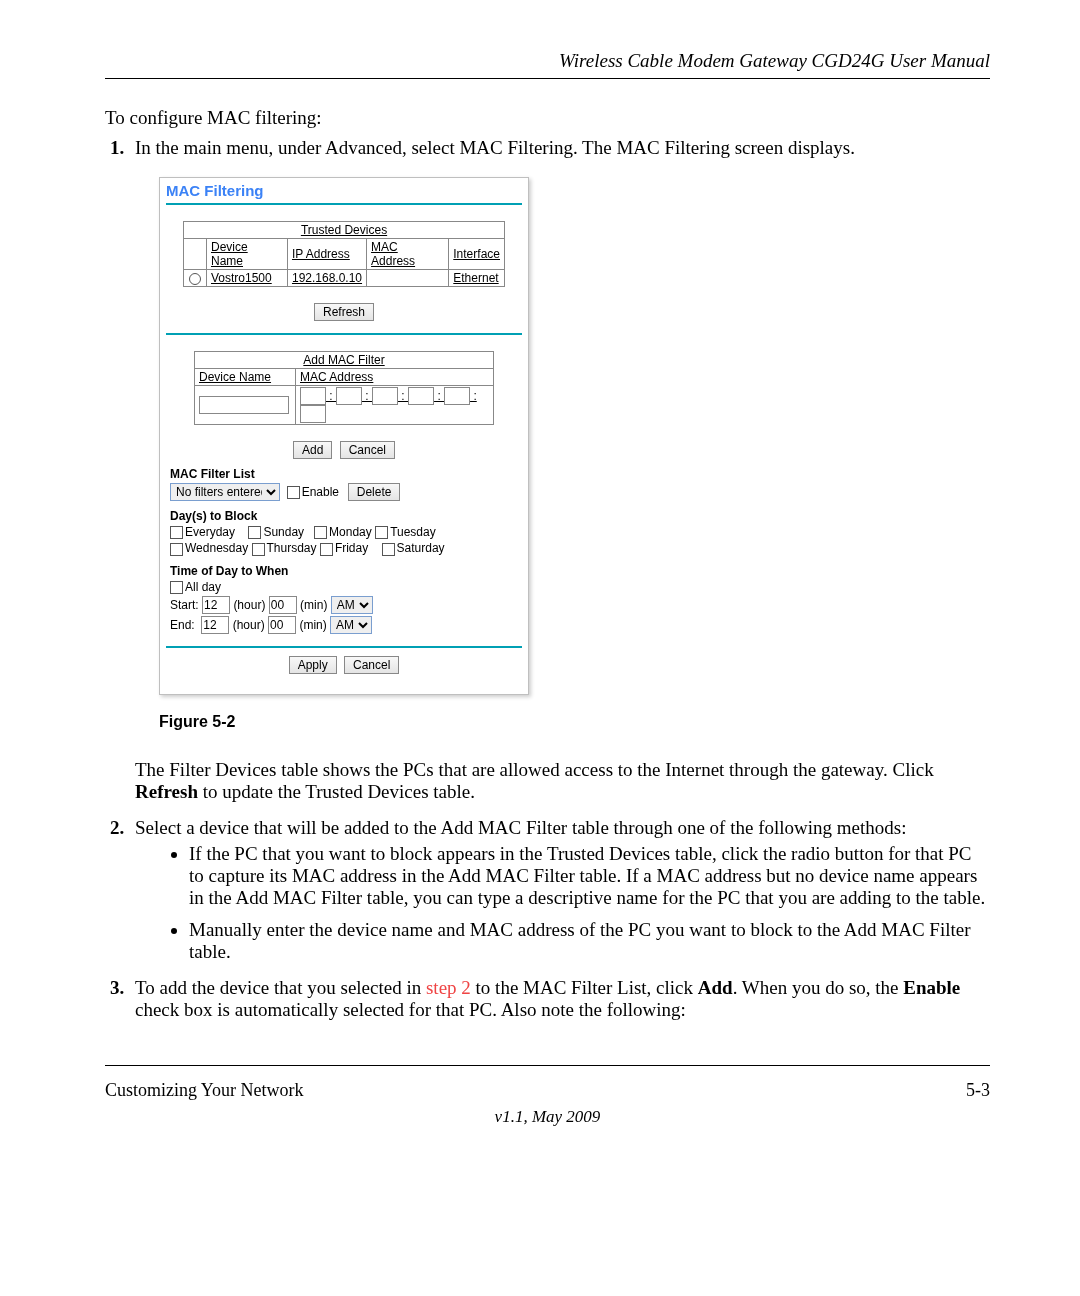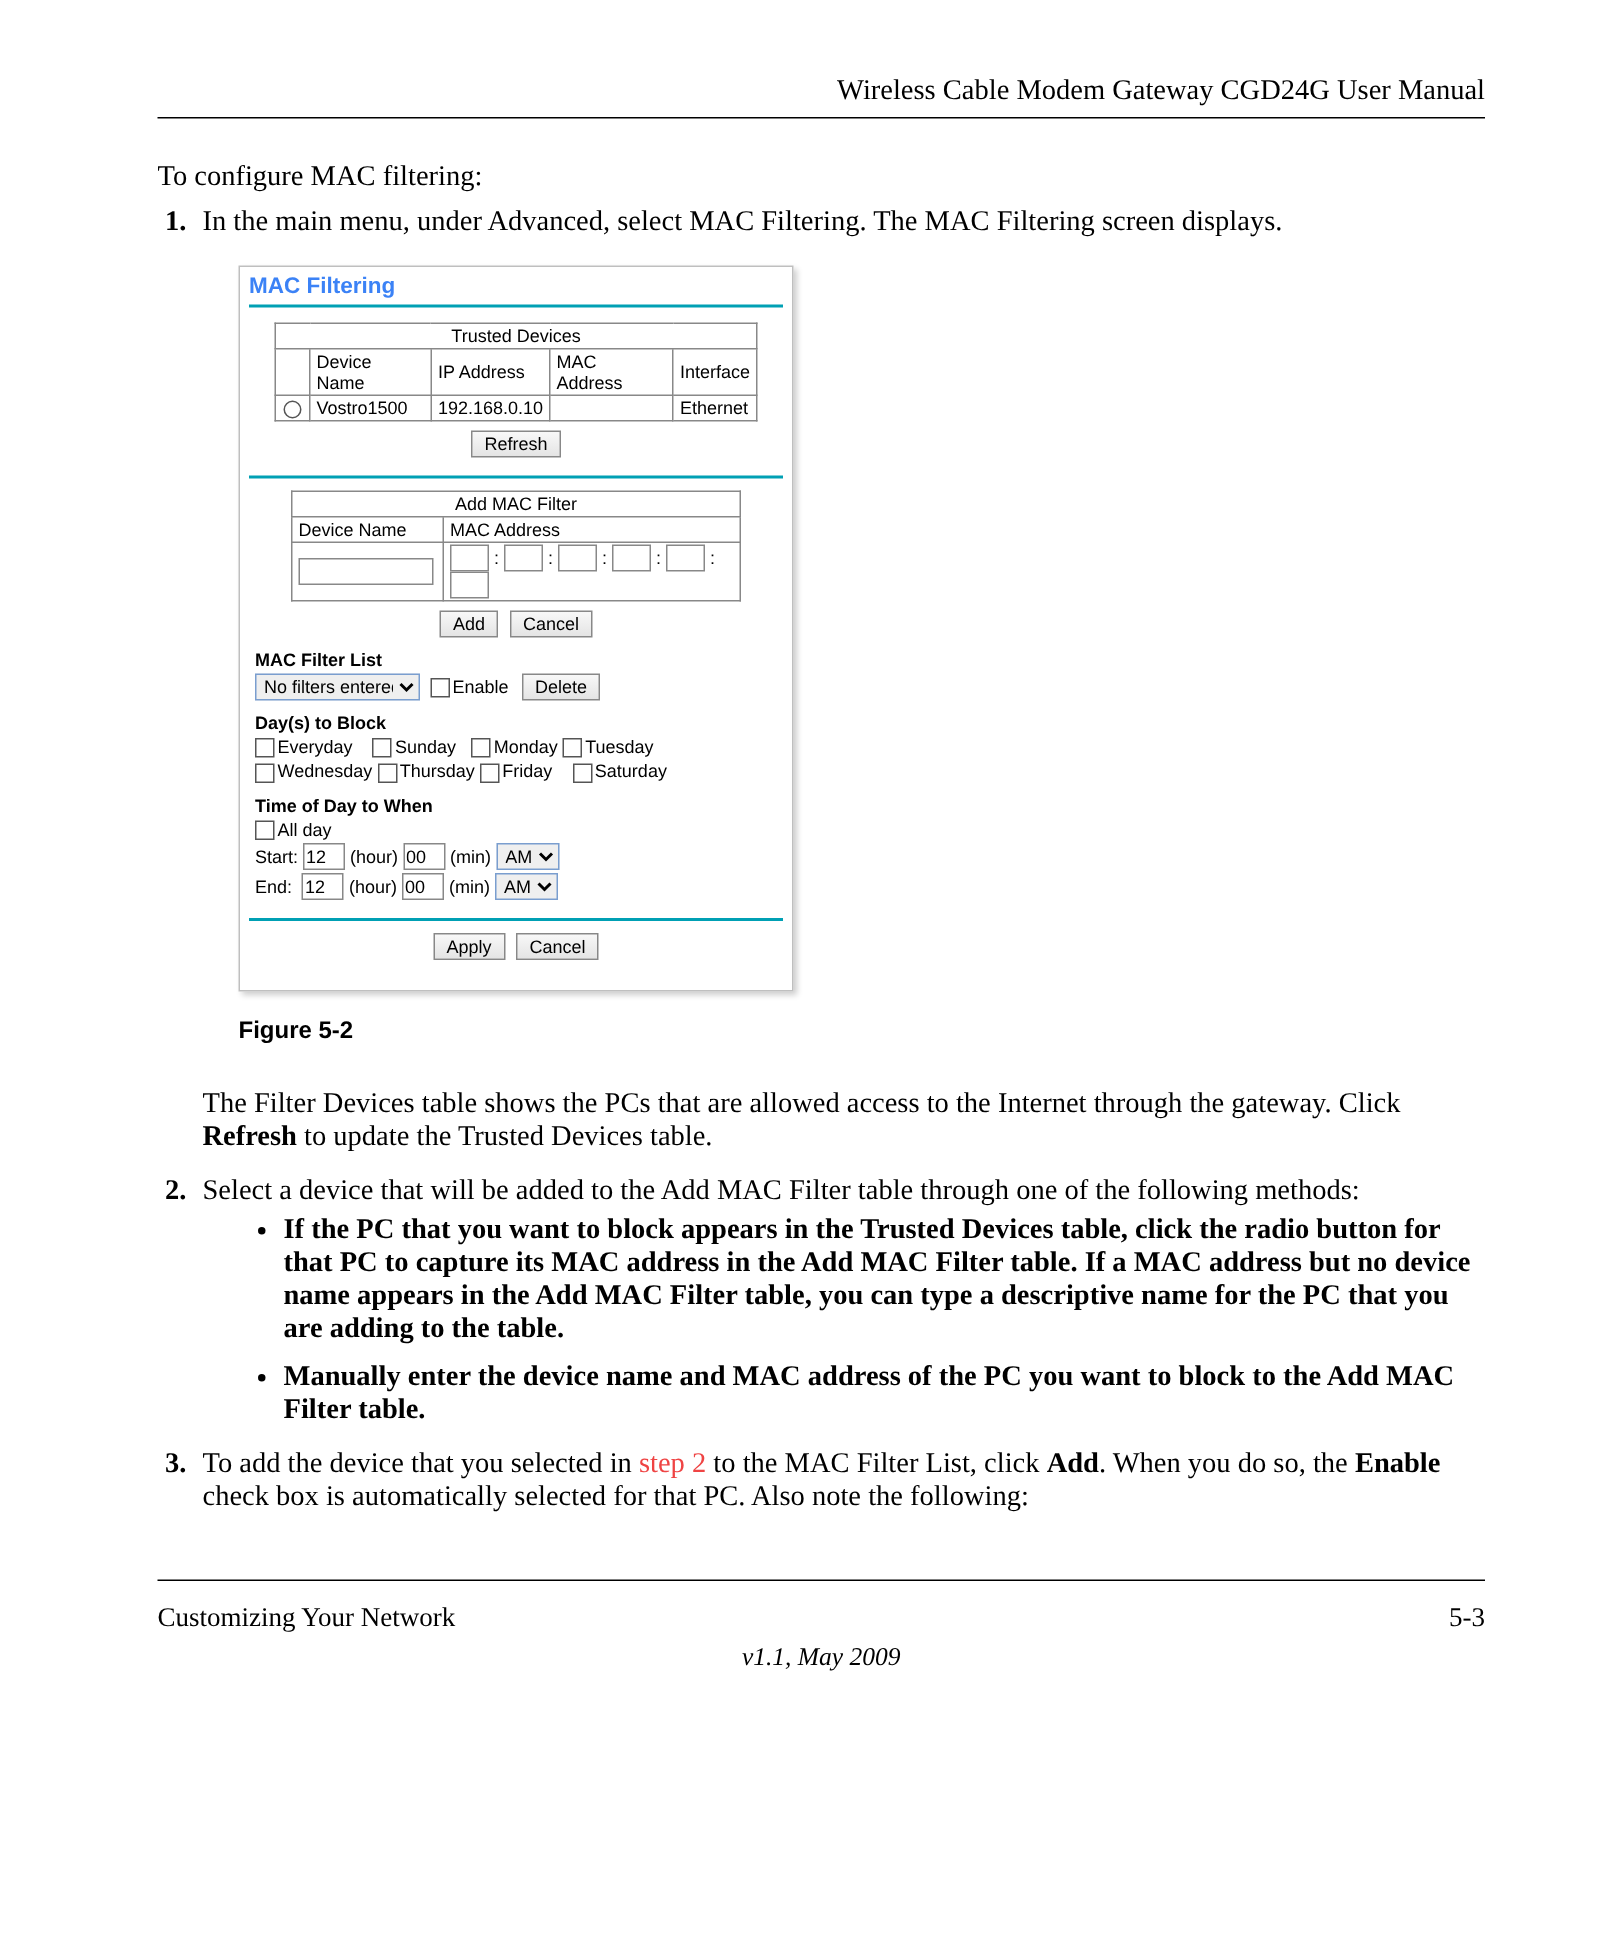--- a/index.html
+++ b/index.html
@@ -10,20 +10,21 @@
     color: #000;
     width: 1080px;
   }
   .page {
     box-sizing: border-box;
     padding: 50px 90px 40px 105px;
     width: 1080px;
     position: relative;
   }
   .hdr-title {
+    font-style: italic;
     font-size: 19px;
     text-align: right;
     margin-bottom: 6px;
   }
   .hr-top, .hr-bottom {
     border: none;
     border-top: 1px solid #000;
     margin: 0 0 28px 0;
   }
   .hr-bottom { margin: 6px 0 12px 0; }
@@ -63,22 +64,23 @@
   .fig .teal-rule {
     border-top: 2px solid #00a0b4;
     margin: 2px 6px 10px 6px;
   }
   .fig .teal-rule2 {
     border-top: 2px solid #00a0b4;
     margin: 12px 6px 8px 6px;
   }
   .fig table.tbl {
     border-collapse: collapse;
-    margin: 0 auto;
+    margin: 16px auto;
     width: 322px;
+    text-decoration: underline;
   }
   .fig table.tbl th, .fig table.tbl td {
     border: 1px solid #888;
     padding: 1px 4px;
     font-size: 12px;
     text-align: left;
     font-weight: normal;
     background: #fff;
   }
   .fig .tbl-head {
@@ -157,21 +159,20 @@
     margin: 28px 0 8px 34px;
   }
   ul.bullets {
     list-style-type: disc;
     margin: 2px 0 6px 28px;
     padding: 0 0 0 26px;
   }
   ul.bullets > li {
     font-size: 19px;
     margin: 4px 0 10px 0;
-    font-weight: bold;
   }
   .footer-row {
     display: flex;
     justify-content: space-between;
     font-size: 18px;
     margin-top: 14px;
   }
   .footer-ver {
     text-align: center;
     font-style: italic;

